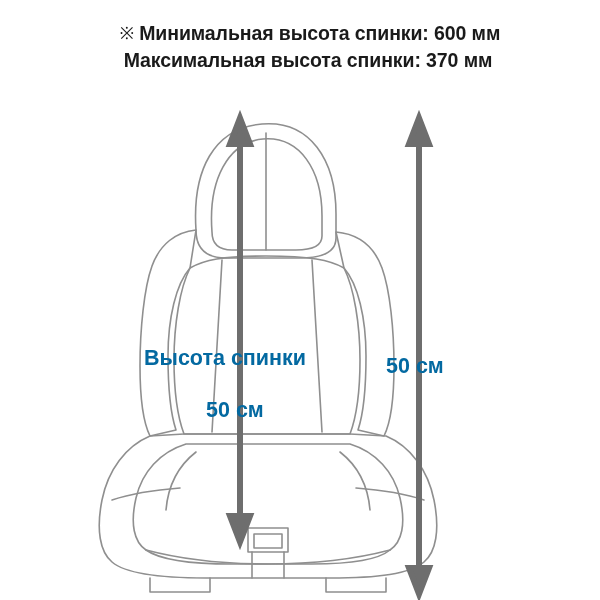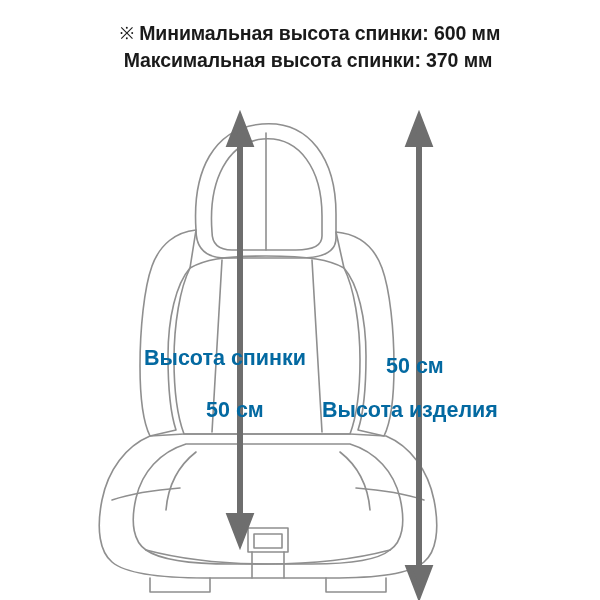--- a/index.html
+++ b/index.html
@@ -149,15 +149,14 @@
 
       <line x1="419" y1="135" x2="419" y2="578" stroke-width="6"></line>
       <polygon points="419,118 409,144 429,144"></polygon>
       <polygon points="419,594 409,568 429,568"></polygon>
     </g>
   </svg>
 
   <div class="annot" id="label-backrest-title">Высота спинки</div>
   <div class="annot" id="label-backrest-value">50 см</div>
   <div class="annot" id="label-product-value">50 см</div>
-  <div class="annot" id="label-product-title">Высота изделия</div>
 
 </div>
 
 </body></html>

